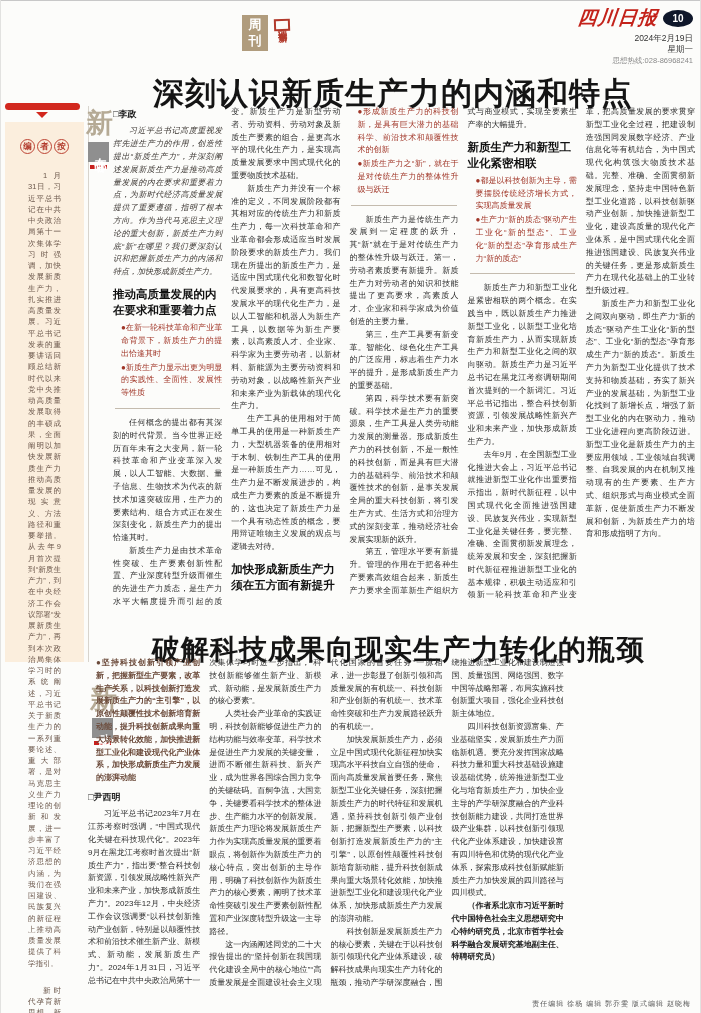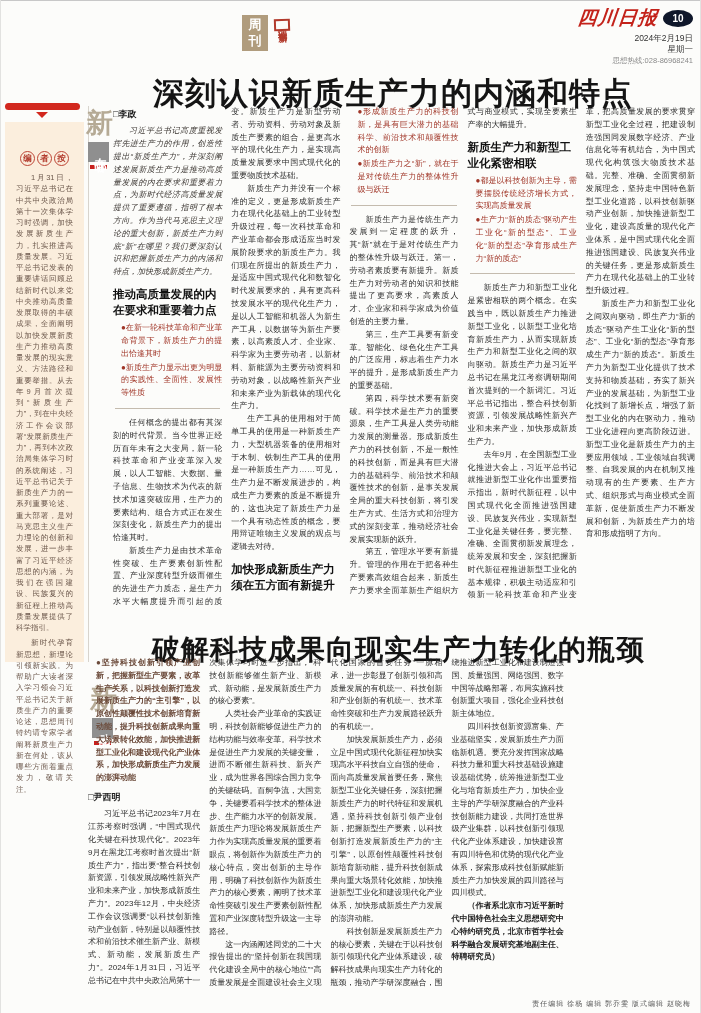--- a/index.html
+++ b/index.html
@@ -55,29 +55,29 @@
     position:absolute;left:100px;top:615px;width:597px;text-align:center;
     font-size:28px;font-weight:800;color:#141414;letter-spacing:1px;line-height:1.15;
   }
 
   
   .note-bar{position:absolute;left:5px;top:103px;width:75px;height:7px;background:#d2281e;border-radius:4px;}
   .note-tri{position:absolute;left:36px;top:112px;width:0;height:0;
     border-left:6px solid transparent;border-right:6px solid transparent;border-top:6px solid #d2281e;}
   .note-box{
     position:absolute;left:5px;top:122px;width:79px;height:540px;background:#fbeedd;
-    box-sizing:border-box;padding:25px 7px;
+    box-sizing:border-box;padding:13px 7px;
   }
   .note-title{text-align:center;margin-bottom:6px;}
   .note-title span{
     display:inline-block;width:13px;height:13px;line-height:13px;border:1px solid #bd4434;
     border-radius:50%;color:#b23a2c;font-size:8.5px;margin:0 1px;text-align:center;font-weight:bold;
   }
   .note-text p{
-    margin:4px;font-size:7.5px;line-height:1.5;color:#6a564a;text-align:justify;text-indent:2em;
+    margin:16px;font-size:7.5px;line-height:1.5;color:#6a564a;text-align:justify;text-indent:2em;
   }
   .rail-divider{position:absolute;left:88px;top:106px;width:1px;height:556px;background:#d8d4cd;}
 
   
   .tag{position:absolute;width:24px;text-align:center;}
   .tag-big{
     font-family:"Liberation Serif","DejaVu Serif",serif;
     font-size:27px;color:#b5aa95;font-weight:bold;line-height:1;
   }
   .tag-box{
@@ -163,21 +163,21 @@
 
 <div class="article-body body-1">
     <p class="byline">□李政</p>
     <p class="intro">习近平总书记高度重视发挥先进生产力的作用，创造性提出“新质生产力”，并深刻阐述发展新质生产力是推动高质量发展的内在要求和重要着力点，为新时代经济高质量发展提供了重要遵循，指明了根本方向。作为当代马克思主义理论的重大创新，新质生产力到底“新”在哪里？我们要深刻认识和把握新质生产力的内涵和特点，加快形成新质生产力。</p>
     <h3 class="subhead">推动高质量发展的内在要求和重要着力点</h3>
     <p class="bullet">●在新一轮科技革命和产业革命背景下，新质生产力的提出恰逢其时</p>
     <p class="bullet">●新质生产力显示出更为明显的实践性、全面性、发展性等性质</p>
     <div class="divider"></div>
     <p class="para">任何概念的提出都有其深刻的时代背景。当今世界正经历百年未有之大变局，新一轮科技革命和产业变革深入发展，以人工智能、大数据、量子信息、生物技术为代表的新技术加速突破应用，生产力的要素结构、组合方式正在发生深刻变化，新质生产力的提出恰逢其时。</p>
     <p class="para">新质生产力是由技术革命性突破、生产要素创新性配置、产业深度转型升级而催生的先进生产力质态，是生产力水平大幅度提升而引起的质变。新质生产力是新型劳动者、劳动资料、劳动对象及新质生产要素的组合，是更高水平的现代化生产力，是实现高质量发展要求中国式现代化的重要物质技术基础。</p>
-    <p class="para">新质生产力并没有一个标准的定义，更是形成新质生产力在现代化基础上的工业转型升级过程，每一次科技革命和产业革命都会形成适应当时发展阶段要求的新质生产力。我们现在所提出的新质生产力，是适应中国式现代化和数智化时代发展要求的，具有更高科技发展水平的现代化生产力，是以人工智能和机器人为新生产工具，以数据等为新生产要素，以高素质人才、企业家、科学家为主要劳动者，以新材料、新能源为主要劳动资料和劳动对象，以战略性新兴产业和未来产业为新载体的现代化生产力。</p>
+    <p class="para">新质生产力并没有一个标准的定义，不同发展阶段都有其相对应的传统生产力和新质生产力，每一次科技革命和产业革命都会形成适应当时发展阶段要求的新质生产力。我们现在所提出的新质生产力，是适应中国式现代化和数智化时代发展要求的，具有更高科技发展水平的现代化生产力，是以人工智能和机器人为新生产工具，以数据等为新生产要素，以高素质人才、企业家、科学家为主要劳动者，以新材料、新能源为主要劳动资料和劳动对象，以战略性新兴产业和未来产业为新载体的现代化生产力。</p>
     <p class="para">生产工具的使用相对于简单工具的使用是一种新质生产力，大型机器装备的使用相对于木制、铁制生产工具的使用是一种新质生产力……可见，生产力是不断发展进步的，构成生产力要素的质是不断提升的，这也决定了新质生产力是一个具有动态性质的概念，要用辩证唯物主义发展的观点与逻辑去对待。</p>
     <h3 class="subhead">加快形成新质生产力须在五方面有新提升</h3>
     <p class="bullet">●形成新质生产力的科技创新，是具有巨大潜力的基础科学、前沿技术和颠覆性技术的创新</p>
     <p class="bullet">●新质生产力之“新”，就在于是对传统生产力的整体性升级与跃迁</p>
     <div class="divider"></div>
     <p class="para">新质生产力是传统生产力发展到一定程度的跃升，其“新”就在于是对传统生产力的整体性升级与跃迁。第一，劳动者素质要有新提升。新质生产力对劳动者的知识和技能提出了更高要求，高素质人才、企业家和科学家成为价值创造的主要力量。</p>
     <p class="para">第三，生产工具要有新变革。智能化、绿色化生产工具的广泛应用，标志着生产力水平的提升，是形成新质生产力的重要基础。</p>
     <p class="para">第四，科学技术要有新突破。科学技术是生产力的重要源泉，生产工具是人类劳动能力发展的测量器。形成新质生产力的科技创新，不是一般性的科技创新，而是具有巨大潜力的基础科学、前沿技术和颠覆性技术的创新，是事关发展全局的重大科技创新，将引发生产方式、生活方式和治理方式的深刻变革，推动经济社会发展实现新的跃升。</p>
     <p class="para">第五，管理水平要有新提升。管理的作用在于把各种生产要素高效组合起来，新质生产力要求全面革新生产组织方式与商业模式，实现全要素生产率的大幅提升。</p>
     <h3 class="subhead">新质生产力和新型工业化紧密相联</h3>

